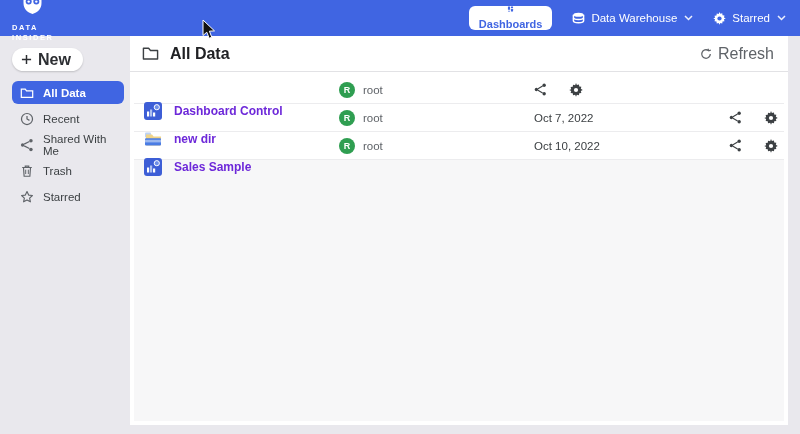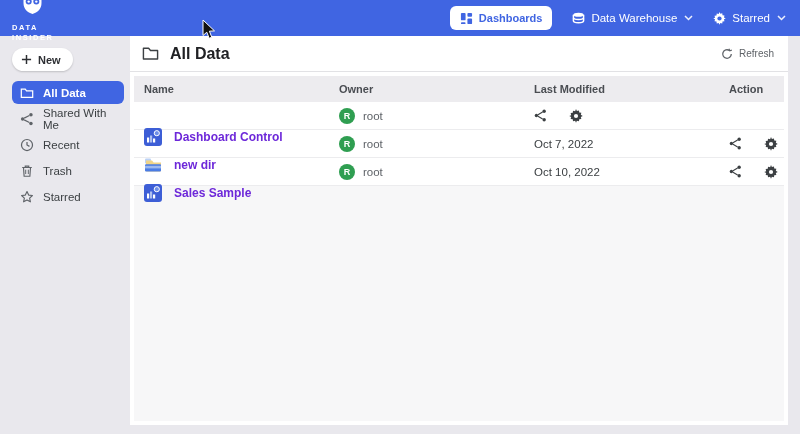--- a/index.html
+++ b/index.html
@@ -18,33 +18,34 @@
   }
   .brand { display:flex; align-items:center; gap:8px;flex-direction:column; }
   .brand-text { color:#fff; font-size:7.5px; font-weight:bold; letter-spacing:1.6px; line-height:1.35; }
   .topnav { display:flex; align-items:center; gap:20px; }
   .nav-pill {
     background:#fff; color:var(--accent,#4065e2);
     border:none; border-radius:6px; height:24px; padding:0 10px;
     display:flex; align-items:center; gap:6px;
     font-size:11px; font-weight:bold; cursor:pointer;
     font-family:inherit;
+    flex-direction:column;
   }
   .nav-link {
     color:#fff; font-size:11.5px; display:flex; align-items:center; gap:6px; cursor:pointer;
   }
   .nav-link svg, .nav-pill svg { display:block; }
   .chev { opacity:.9; margin-left:1px; }
 
   
   .shell { display:flex; height:398px; }
   .sidebar { width:130px; flex:none; padding:12px 8px 0 12px; }
   .btn-new {
     background:#fff; border:none; border-radius:12px; height:23px; padding:0 12px 0 9px;
-    display:flex; align-items:center; gap:6px; font-size:11px; font-weight:bold; color:#2d2f33;
+    display:flex; align-items:center; gap:6px; font-size:16px; font-weight:bold; color:#2d2f33;
     box-shadow:0 1px 2px rgba(0,0,0,.18); cursor:pointer; font-family:inherit;
   }
   .side-list { margin-top:10px; list-style:none; }
   .side-item {
     height:23px; margin-bottom:3px; padding:0 8px; border-radius:6px;
     display:flex; align-items:center; gap:9px;
     font-size:11.5px; color:#3c4043; cursor:pointer; width:112px;
   }
   .side-item svg { flex:none; color:#5f6368; }
   .side-item.selected { background:var(--accent,#4065e2); color:#fff; font-weight:bold; }
@@ -54,21 +55,21 @@
   .main {
     flex:1; background:#fff; margin:0 12px 9px 0;
     display:flex; flex-direction:column;
   }
   .main-head {
     height:36px; flex:none; display:flex; align-items:center; justify-content:space-between;
     padding:0 14px 0 12px; border-bottom:1px solid #e2e2e5;
   }
   .main-title { display:flex; align-items:center; gap:11px; font-size:16px; font-weight:bold; color:#202124; }
   .main-title svg { color:#3c4043; }
-  .refresh { display:flex; align-items:center; gap:6px; font-size:10px; color:#5f6368; cursor:pointer; }
+  .refresh { display:flex; align-items:center; gap:6px; font-size:16px; color:#5f6368; cursor:pointer; }
 
   .table-wrap { flex:1; margin:4px 4px 4px 4px; background:#f7f7f8; overflow:hidden; }
   .thead {
     height:26px; background:#edecef; display:flex; align-items:center;
     font-size:11px; font-weight:bold; color:#4a4d52;
   }
   .tcell { padding-left:10px; }
   .col-name { width:30%; } .col-owner { width:30%; } .col-mod { width:30%; } .col-action { width:10%; }
   .trow {
     height:28px; background:#fff; display:flex; align-items:center;
@@ -153,33 +154,33 @@
 
     <ul class="side-list">
       <li class="side-item selected">
         <svg width="14" height="14" viewBox="0 0 16 16">
           <path d="M1.5 3.5 h4.5 l1.5 2 h7 v7.5 h-13 z" fill="none" stroke="currentColor" stroke-width="1.4"></path>
         </svg>
         <span>All Data</span>
       </li>
       <li class="side-item">
         <svg width="14" height="14" viewBox="0 0 16 16">
+          <circle cx="8" cy="8" r="6.3" fill="none" stroke="currentColor" stroke-width="1.4"></circle>
+          <path d="M8 4.5 V8 L10.8 9.6" fill="none" stroke="currentColor" stroke-width="1.4"></path>
+        </svg>
+        <span>Recent</span>
+      </li>
+      <li class="side-item">
+        <svg width="14" height="14" viewBox="0 0 16 16">
           <circle cx="12.5" cy="3" r="2" fill="currentColor"></circle>
           <circle cx="3" cy="8" r="2" fill="currentColor"></circle>
           <circle cx="12.5" cy="13" r="2" fill="currentColor"></circle>
           <path d="M4.8 7 L10.7 3.9 M4.8 9 L10.7 12.1" stroke="currentColor" stroke-width="1.3"></path>
         </svg>
         <span>Shared With Me</span>
-      </li>
-      <li class="side-item">
-        <svg width="14" height="14" viewBox="0 0 16 16">
-          <circle cx="8" cy="8" r="6.3" fill="none" stroke="currentColor" stroke-width="1.4"></circle>
-          <path d="M8 4.5 V8 L10.8 9.6" fill="none" stroke="currentColor" stroke-width="1.4"></path>
-        </svg>
-        <span>Recent</span>
       </li>
       <li class="side-item">
         <svg width="14" height="14" viewBox="0 0 16 16">
           <path d="M2.5 4 h11 M6 4 V2.5 h4 V4 M4 4 l.7 10 h6.6 L12 4" fill="none" stroke="currentColor" stroke-width="1.3"></path>
           <path d="M6.5 6.5 v5 M9.5 6.5 v5" stroke="currentColor" stroke-width="1.1"></path>
         </svg>
         <span>Trash</span>
       </li>
       <li class="side-item">
         <svg width="14" height="14" viewBox="0 0 16 16">
@@ -202,26 +203,20 @@
         <svg width="12" height="12" viewBox="0 0 14 14">
           <path d="M12 7 A5 5 0 1 1 9.8 2.9" fill="none" stroke="currentColor" stroke-width="1.5"></path>
           <path d="M9.2 0.8 L10.2 3.2 L12.6 2.4" fill="none" stroke="currentColor" stroke-width="1.4"></path>
         </svg>
         <span>Refresh</span>
       </div>
     </div>
 
     <div class="table-wrap">
 
-      <div class="thead">
-        <div class="tcell col-name">Name</div>
-        <div class="tcell col-owner">Owner</div>
-        <div class="tcell col-mod">Last Modified</div>
-        <div class="tcell col-action">Action</div>
-      </div>
 
       <div class="trow">
         <div class="tcell col-name name-cell">
           <svg width="18" height="18" viewBox="0 0 18 18">
             <rect width="18" height="18" rx="3" fill="#3d5ed6"></rect>
             <rect x="3" y="9.5" width="2.2" height="5" fill="#fff"></rect>
             <rect x="6" y="7.5" width="2.2" height="7" fill="#aebfef"></rect>
             <rect x="9" y="10.5" width="2.2" height="4" fill="#fff"></rect>
             <circle cx="12.8" cy="5.2" r="2.6" fill="#6f8fe8" stroke="#fff" stroke-width="1"></circle>
           </svg>

